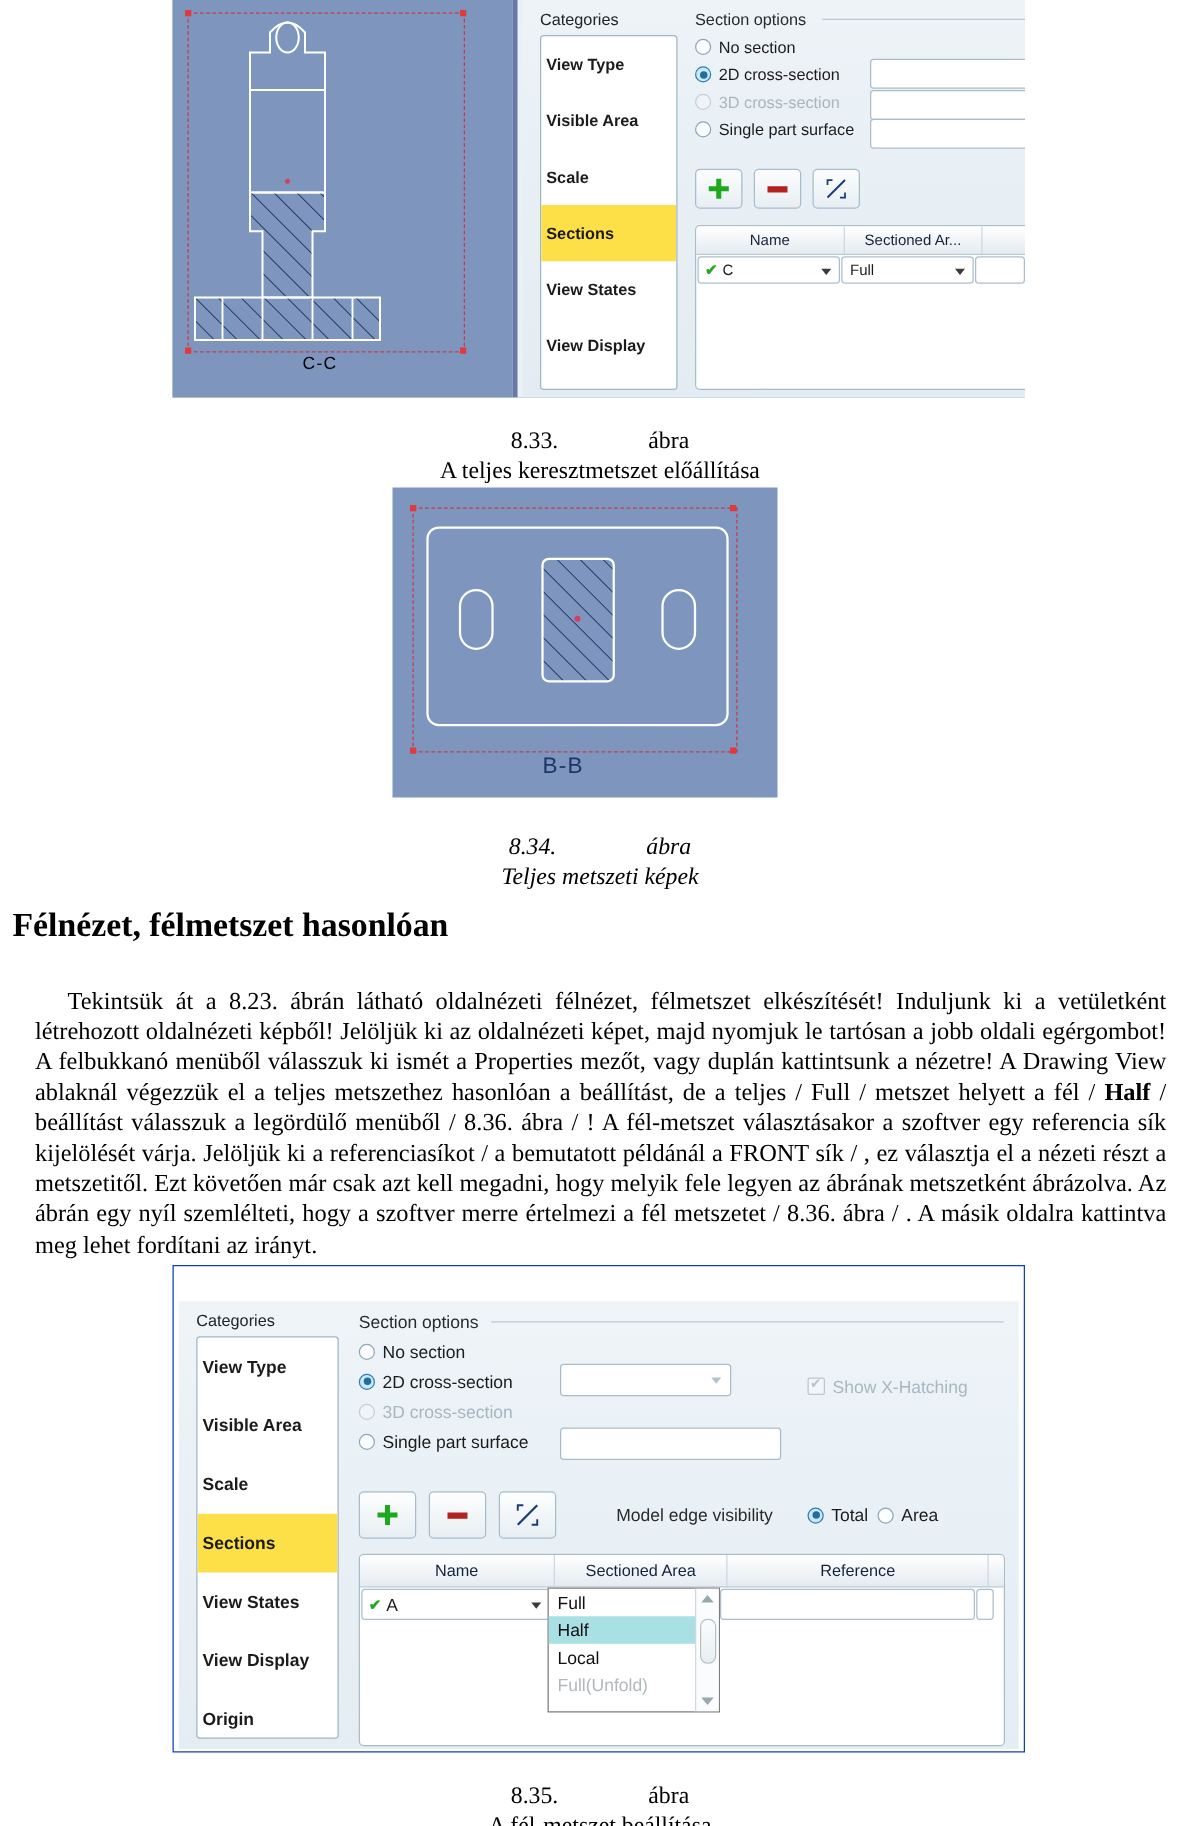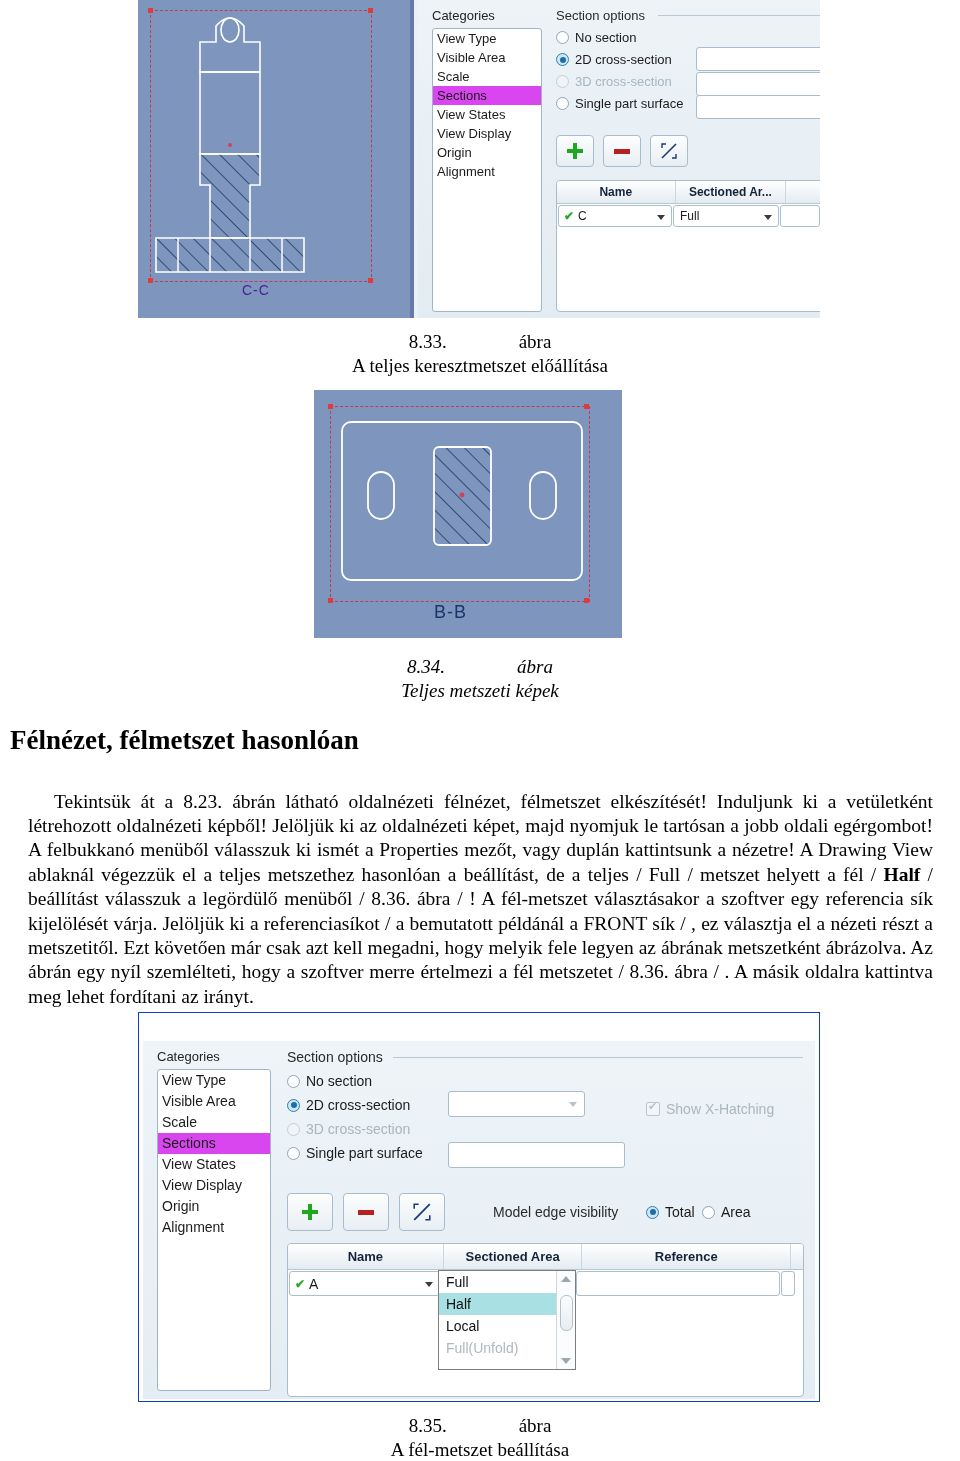--- a/index.html
+++ b/index.html
@@ -44,21 +44,21 @@
     position: absolute;
     width: 5px; height: 5px;
     background: #e03a3a;
   }
   .f1-drawsvg { position:absolute; left:0; top:0; }
   .f1-label {
     position: absolute;
     left: 104px; top: 282px;
     font-family: "Liberation Sans", sans-serif;
     font-size: 14px;
-    color: #4c1d95;
+    color: #000000;
     letter-spacing: 1px;
   }
 
   
   .f1-dialog {
     position: absolute;
     left: 272px; top: 0;
     width: 410px; height: 318px;
     background: #eaf1f6;
     border-left: 4px solid #6679a8;
@@ -80,26 +80,27 @@
     position: absolute;
     background: #ffffff;
     border: 1px solid #9fb6c6;
     border-radius: 3px;
     font-family: "Liberation Sans", sans-serif;
     font-size: 13px;
     color: #1b1b1b;
     overflow: hidden;
   }
   .cat-item {
-    padding: 0 4px;
+    padding: 13px 4px;
     line-height: 19px;
     height: 19px;
     white-space: nowrap;
-  }
-  .cat-item.sel { background: #d946ef; }
+    font-weight: bold;
+  }
+  .cat-item.sel { background: #fde047; }
 
   .grp-title {
     position: absolute;
     font-family: "Liberation Sans", sans-serif;
     font-size: 13px;
     color: #2a2a2a;
   }
   .grp-line {
     position: absolute;
     height: 1px;
@@ -168,21 +169,21 @@
     border-radius: 4px;
     overflow: hidden;
   }
   .tbl-head {
     display: flex;
     height: 22px;
     background: linear-gradient(180deg,#ffffff 0%,#e4ebf1 100%);
     border-bottom: 1px solid #b8c8d3;
     font-family: "Liberation Sans", sans-serif;
     font-size: 12px;
-    font-weight: bold;
+    font-weight: normal;
     color: #15233a;
     align-items: flex-end;
   }
   .th {
     display: flex; align-items: center; justify-content: center;
     border-right: 1px solid #ccd8e0;
     height: 100%;
     white-space: nowrap;
     overflow: hidden;
   }
@@ -225,21 +226,21 @@
   
   .cap {
     position: absolute;
     width: 100%;
     text-align: center;
     font-family: "Liberation Serif", serif;
     font-size: 19px;
     color: #000;
     line-height: 24px;
   }
-  .cap .num { display: inline-block; }
+  .cap .num { display: inline-block; margin-top: 11px; }
   .cap .gap { display: inline-block; width: 72px; }
 
   
   .fig2 {
     position: absolute;
     left: 314px; top: 390px;
     width: 308px; height: 248px;
     background: #7e96bd;
   }
   .f2-dash {

